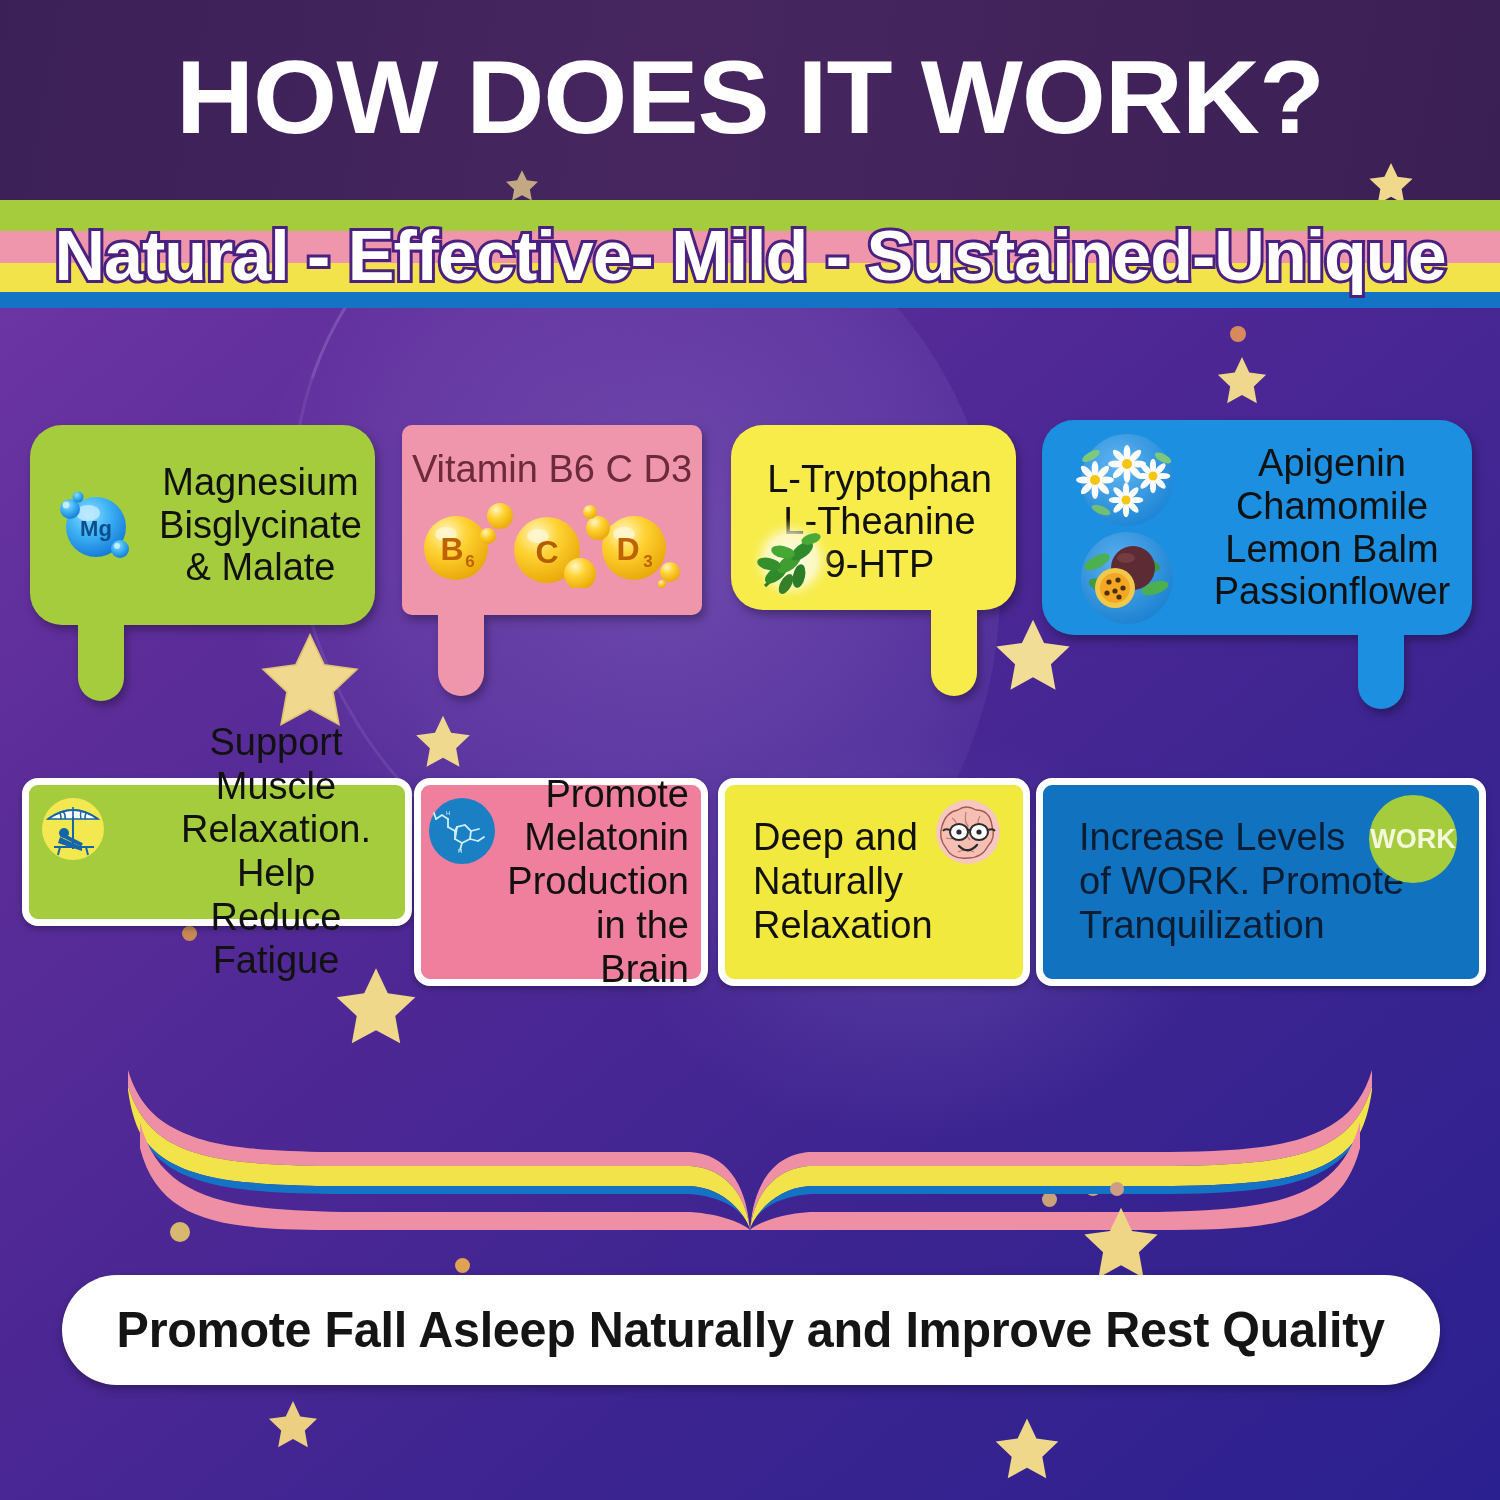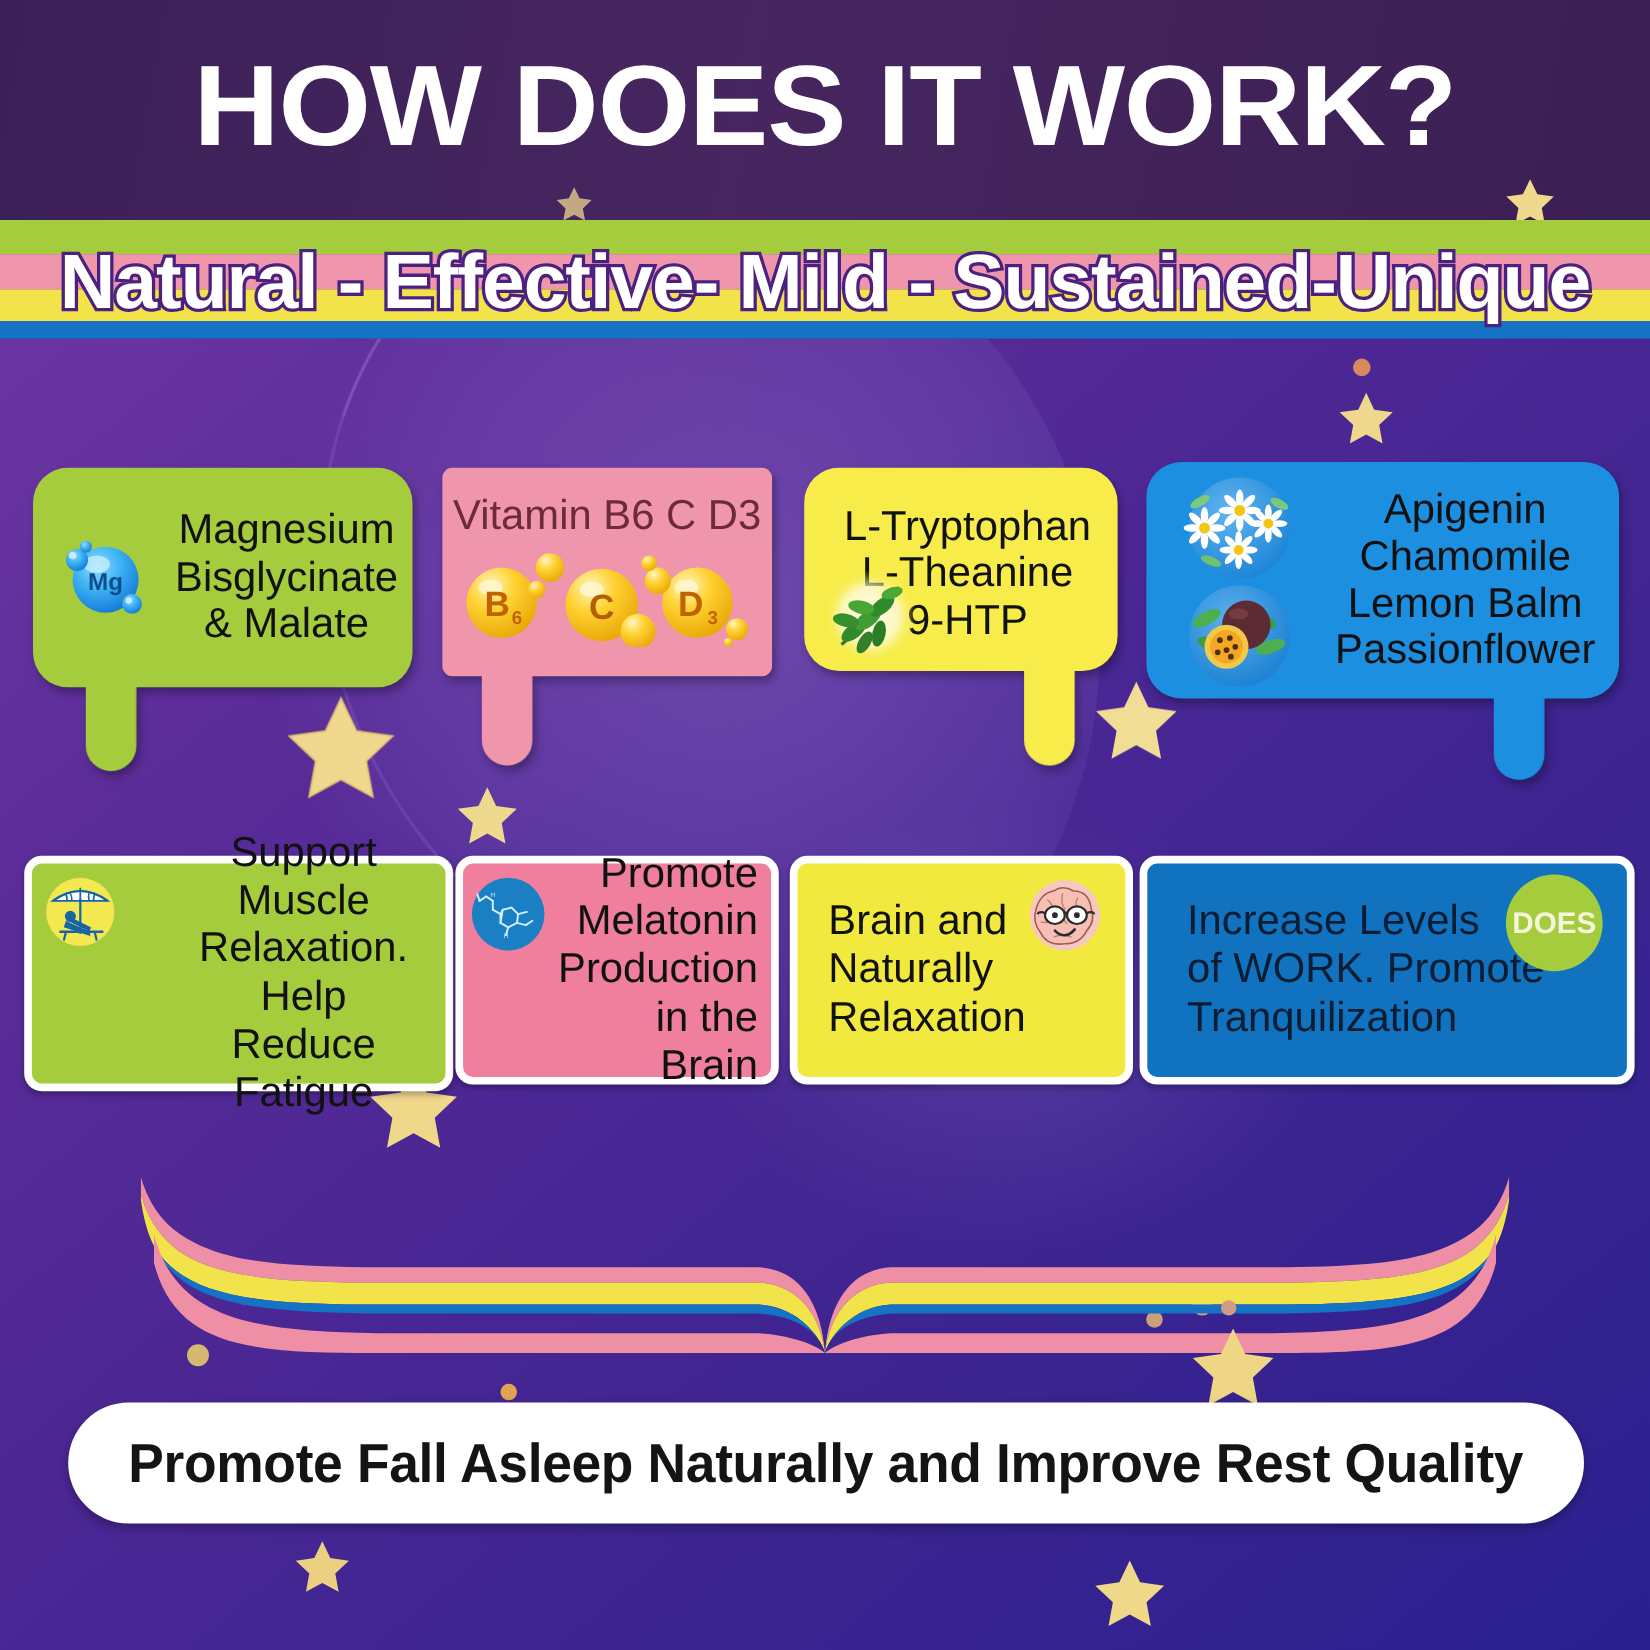--- a/index.html
+++ b/index.html
@@ -374,21 +374,21 @@
     <svg width="92" height="88" viewBox="0 0 32 32">
         <path d="M16 3l4.3 9.1 10 1.4-7.3 6.9 1.8 9.9L16 25.5 7.2 30.3 9 20.4 1.7 13.5l10-1.4z" fill="#f0d88b"></path>
       </svg>
   </div>
   <div class="star" style="left:1214px; top:352px;">
     <svg width="56" height="54" viewBox="0 0 32 32">
         <path d="M16 3l4.3 9.1 10 1.4-7.3 6.9 1.8 9.9L16 25.5 7.2 30.3 9 20.4 1.7 13.5l10-1.4z" fill="#efd78d"></path>
       </svg>
   </div>
 
-  <div class="card" style="left:22px; top:778px; width:390px; height:214px; background:#a4cc3c; padding-left:8px;gap:42px;">
+  <div class="card" style="left:22px; top:778px; width:390px; height:148px; background:#a4cc3c; padding-left:8px;gap:42px;">
     <div class="bub-icon" style="width:72px; align-self:flex-start; margin-top:10px;">
       <svg width="70" height="70" viewBox="0 0 70 70">
         <circle cx="35" cy="34" r="31" fill="#f3e84f"></circle>
         <path d="M10 24 Q35 6 60 24 Z" fill="#ffffff" stroke="#1565a8" stroke-width="1.6"></path>
         <path d="M22 18 Q24 24 22 24 M35 12 L35 24 M48 18 Q46 24 48 24" stroke="#1565a8" stroke-width="1.6" fill="none"></path>
         <path d="M10 24 Q35 6 60 24" stroke="#1565a8" stroke-width="1.8" fill="none"></path>
         <path d="M25 16 Q28 20 27 24 M43 16 Q42 20 43 24" stroke="#1565a8" stroke-width="1.4" fill="none"></path>
         <rect x="34" y="22" width="2" height="32" fill="#1565a8"></rect>
         <circle cx="26" cy="38" r="5" fill="#1565a8"></circle>
         <path d="M22 42 L26 44 L44 52 L44 56 L20 48 Z" fill="#1565a8"></path>
@@ -423,21 +423,21 @@
         <text x="34" y="60" font-size="6" fill="#cfeeff" font-family="Liberation Sans, sans-serif">H</text>
       </svg>
     </div>
     <div class="card-text" style="flex:1; text-align:right; padding-right:12px;">Promote
 Melatonin
 Production
 in the Brain</div>
   </div>
 
   <div class="card" style="left:718px; top:778px; width:312px; height:208px; background:#f2e93f; padding-left:28px;">
-    <div class="card-text" style="flex:1;">Brain and
+    <div class="card-text" style="flex:1;">Deep and
 Naturally
 Relaxation</div>
     <div class="bub-icon" style="position:absolute; right:14px; top:10px; width:82px; height:82px;">
       <svg width="80" height="80" viewBox="0 0 80 80">
         <circle cx="40" cy="36" r="32" fill="#f7c8bf"></circle>
         <path d="M14 30 q4 -14 16 -16 q8 -6 18 0 q14 0 16 16 q4 12 -4 20 q-6 12 -20 12 q-16 2 -22 -10 q-8 -10 -4 -22z" fill="#f6bfb4" stroke="#a05a52" stroke-width="1.4"></path>
         <g stroke="#c07a70" stroke-width="1.2" fill="none">
           <path d="M24 22 q6 4 4 10 q-4 6 2 10"></path>
           <path d="M38 16 q-2 10 2 14 q-4 8 2 14"></path>
           <path d="M52 20 q-4 6 0 12 q4 6 -2 12"></path>
@@ -455,21 +455,21 @@
         <path d="M31 50 q9 9 18 -1" stroke="#2b2b2b" stroke-width="2.4" fill="none" stroke-linecap="round"></path>
       </svg>
     </div>
   </div>
 
   <div class="card" style="left:1036px; top:778px; width:450px; height:208px; background:#1173c0; padding-left:36px;">
     <div class="card-text" style="flex:1; color:#0b1d33;">Increase Levels
 of WORK. Promote
 Tranquilization</div>
     <div class="bub-icon" style="position:absolute; right:22px; top:10px; width:88px; height:88px; border-radius:50%; background:#a4cc3c;">
-      <span style="font-size:27px; font-weight:bold; color:#f4f7dc;">DOES</span>
+      <span style="font-size:27px; font-weight:bold; color:#f4f7dc;">WORK</span>
     </div>
   </div>
 
   <div class="ribbon-wrap">
     <svg width="1500" height="200" viewBox="0 0 1500 200">
       <defs>
         <clipPath id="swoosh">
           <path d="M128 14
                    C128 14 150 120 330 122
                    L690 122

